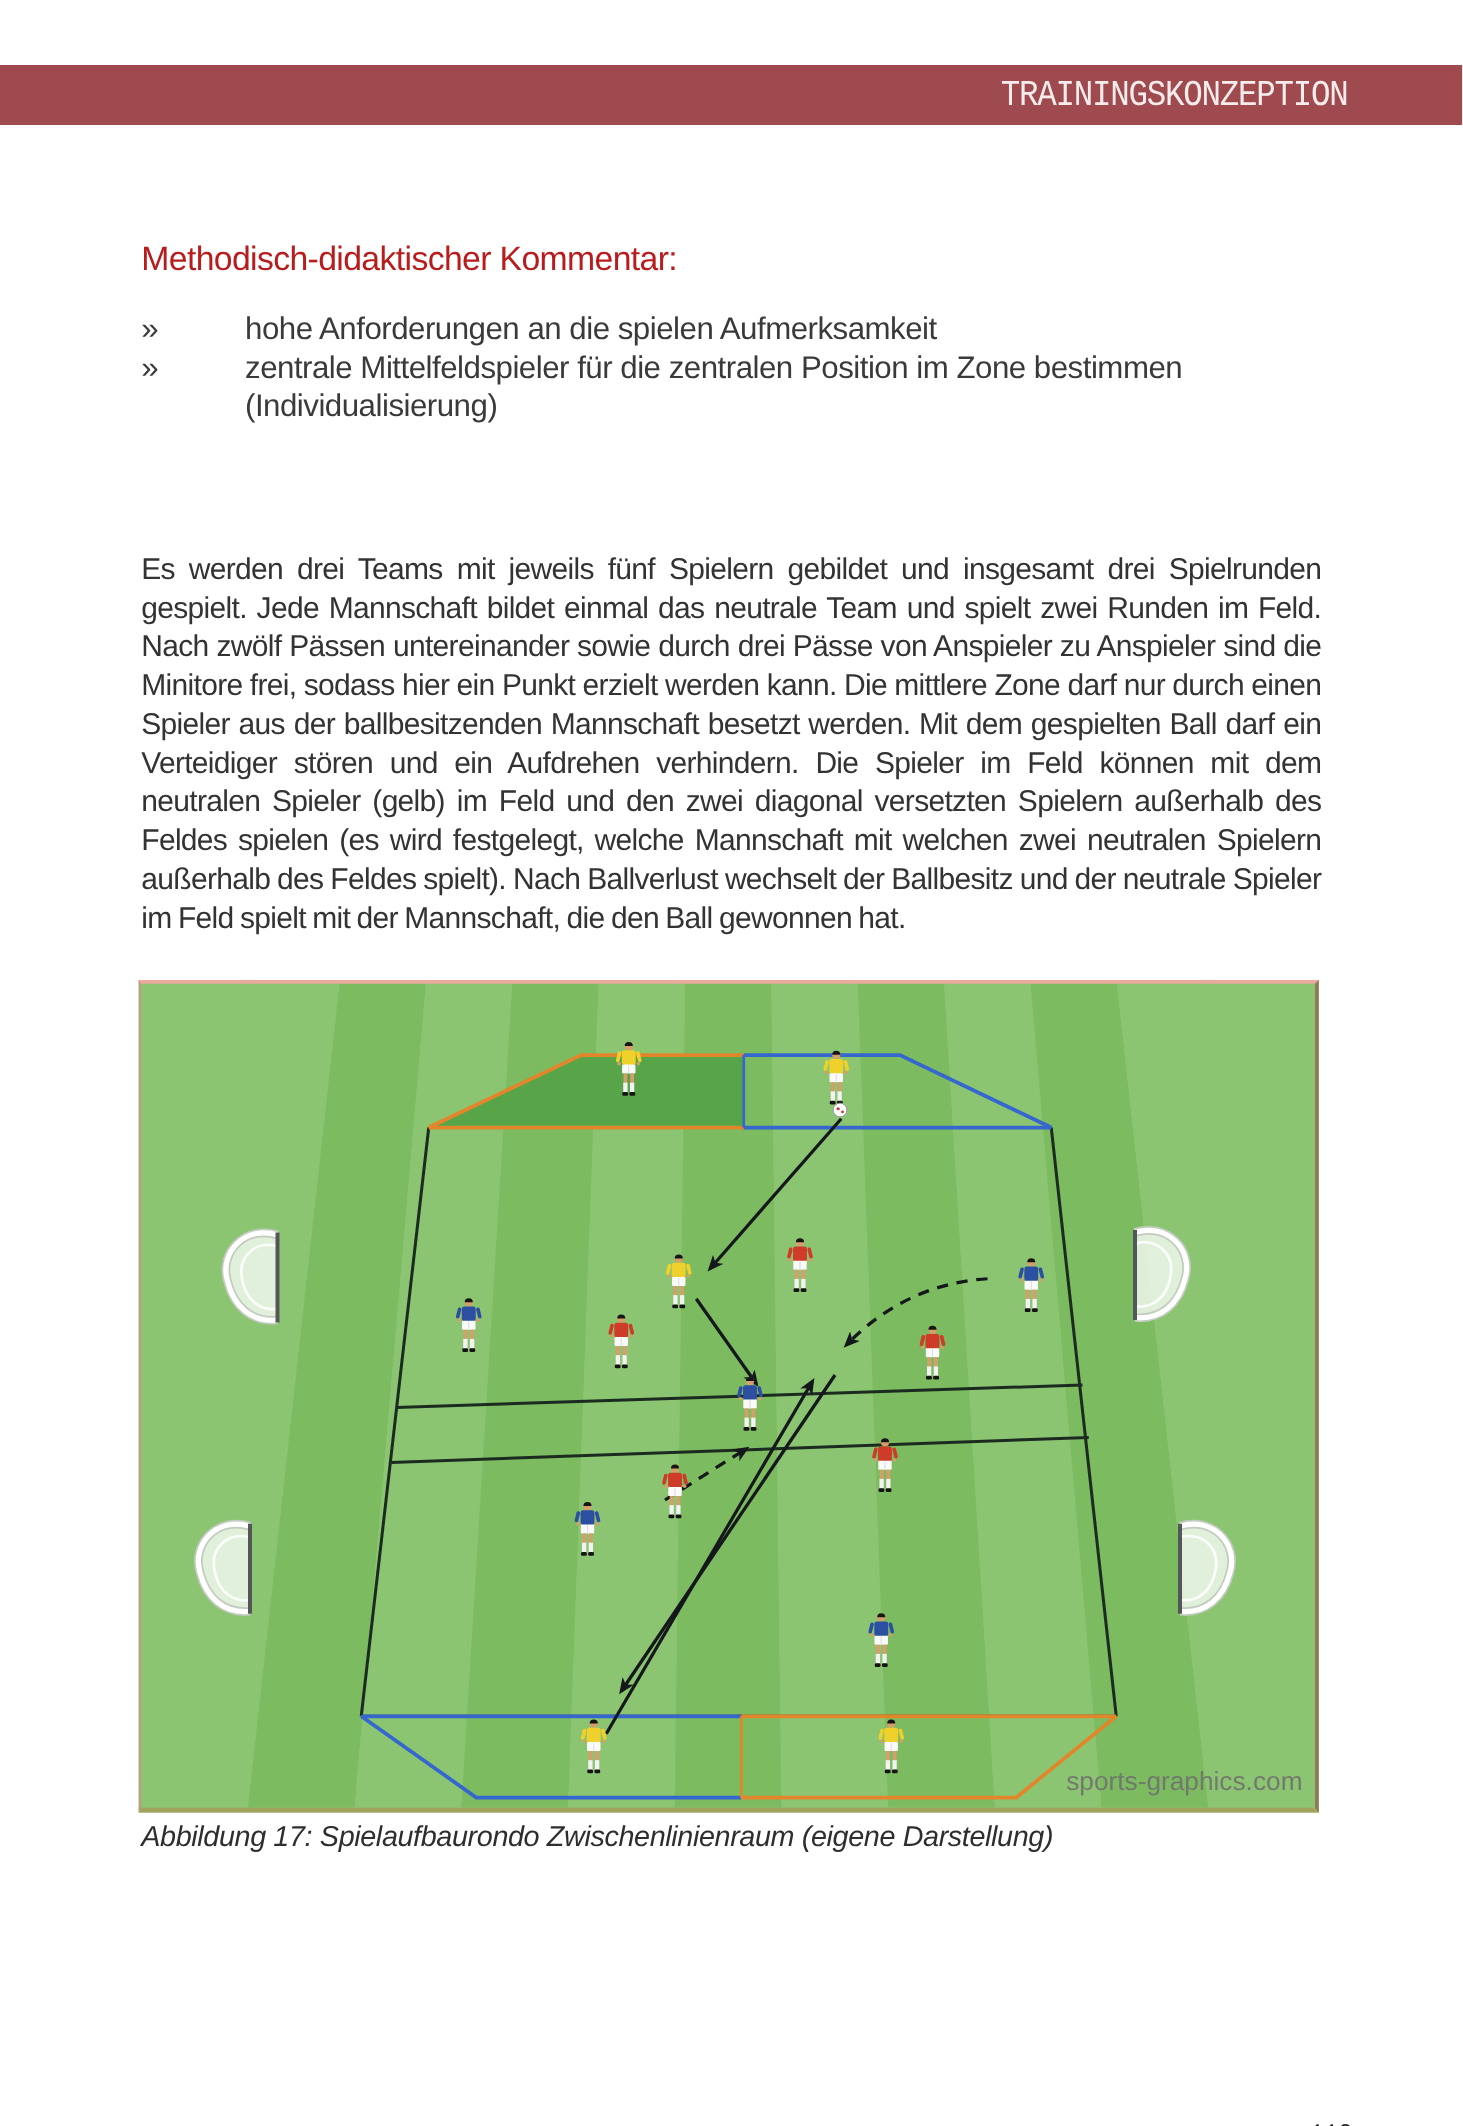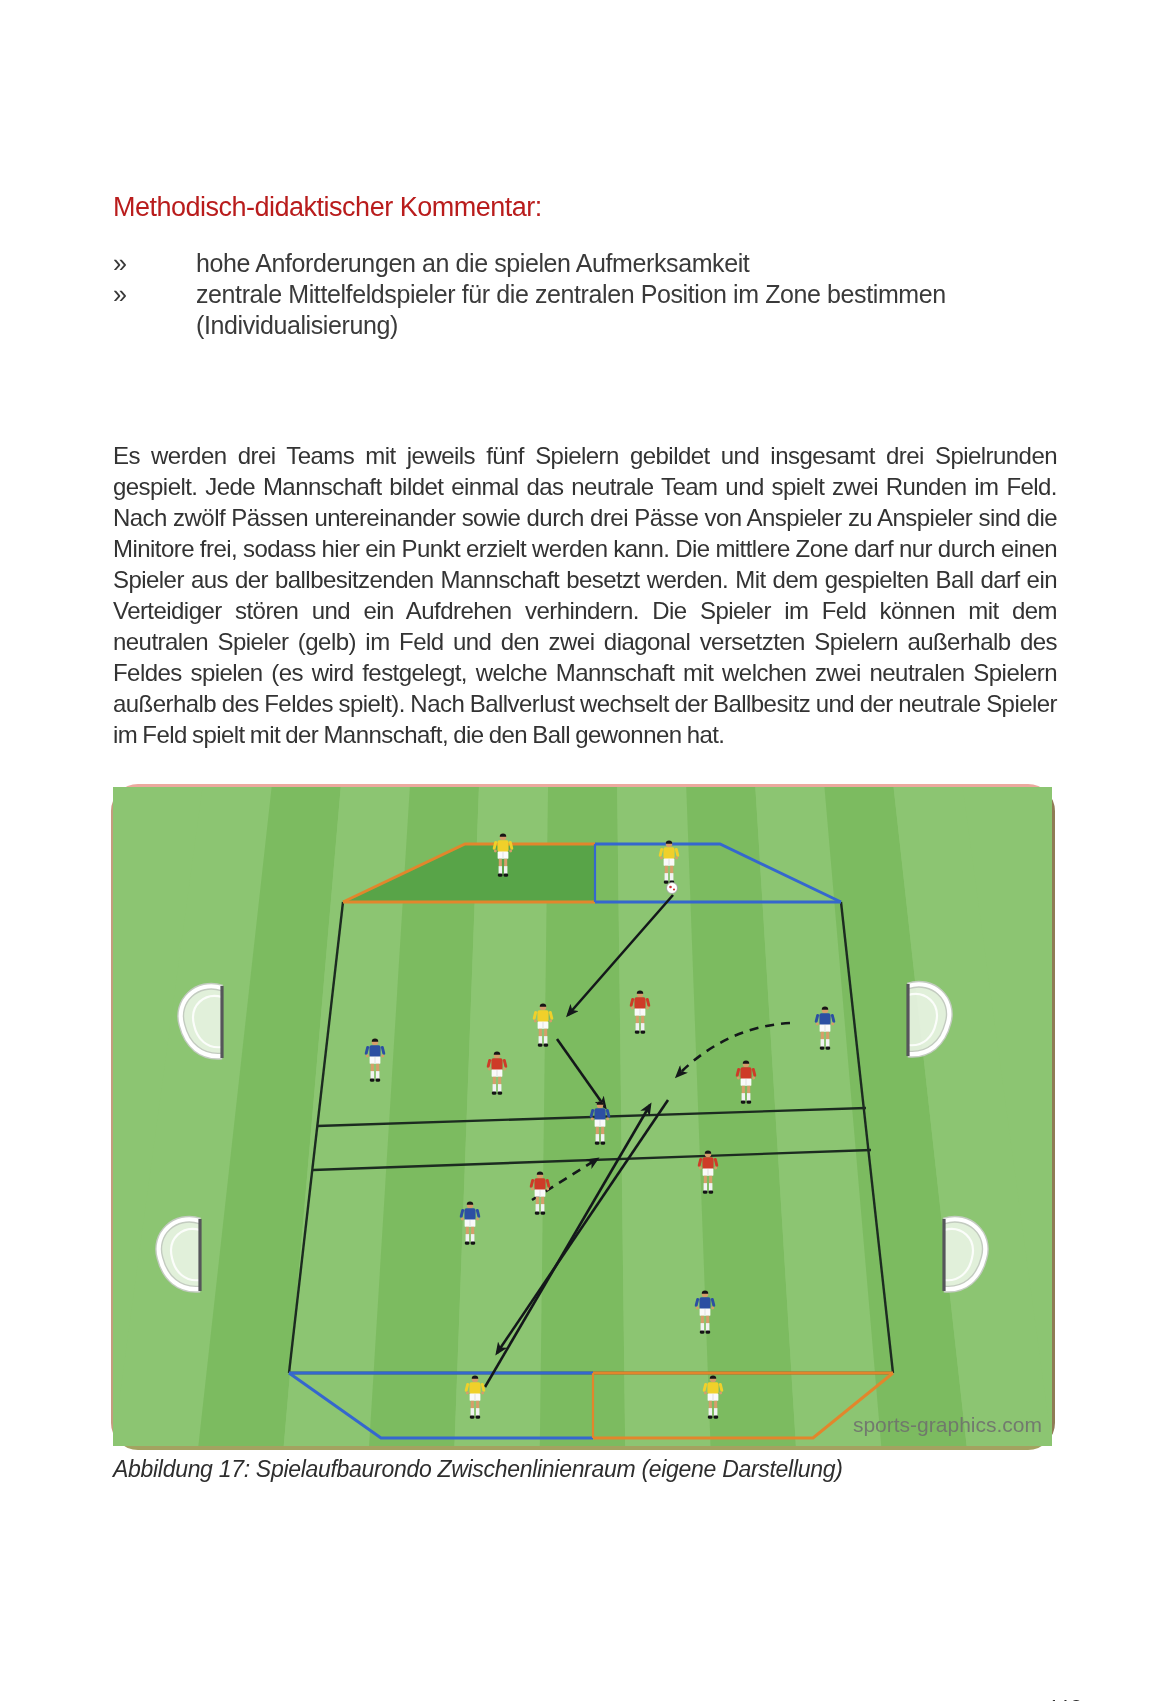--- a/index.html
+++ b/index.html
@@ -35,37 +35,39 @@
     position:absolute;left:113px;top:440px;width:944px;
     font-size:24px;line-height:31px;text-align:justify;
     letter-spacing:-0.55px;word-spacing:-1px;color:#333;
   }
   .figure-wrap{
     position:absolute;left:111px;top:784px;width:944px;height:666px;
     box-sizing:border-box;
     border-top:3px solid #ECA99E;border-left:2px solid #C49B7E;
     border-right:3px solid #8F7B55;border-bottom:4px solid #A3A360;
     background:#85c16c;
-    border-radius:27px;
   }
   .figure-wrap svg{display:block;}
   .figure-caption{
     position:absolute;left:113px;top:1456px;width:944px;
     font-style:italic;font-size:23px;color:#2e2e2e;letter-spacing:-0.3px;
   }
   .page-number{
     position:absolute;right:88px;top:1696px;
     font-family:"Liberation Mono",monospace;font-size:19px;color:#2b2b2b;
   }
 </style>
 </head>
 <body>
 
 <div class="page">
 
+  <div class="header-bar" style="background: rgb(158, 74, 79);">
+    <span class="title">TRAININGSKONZEPTION</span>
+  </div>
 
   <div class="comment-heading">Methodisch-didaktischer Kommentar:</div>
 
   <div class="bullet-list">
     <div class="bullet-row">
       <span class="marker">»</span>
       <span class="btext">hohe Anforderungen an die spielen Aufmerksamkeit</span>
     </div>
     <div class="bullet-row">
       <span class="marker">»</span>

